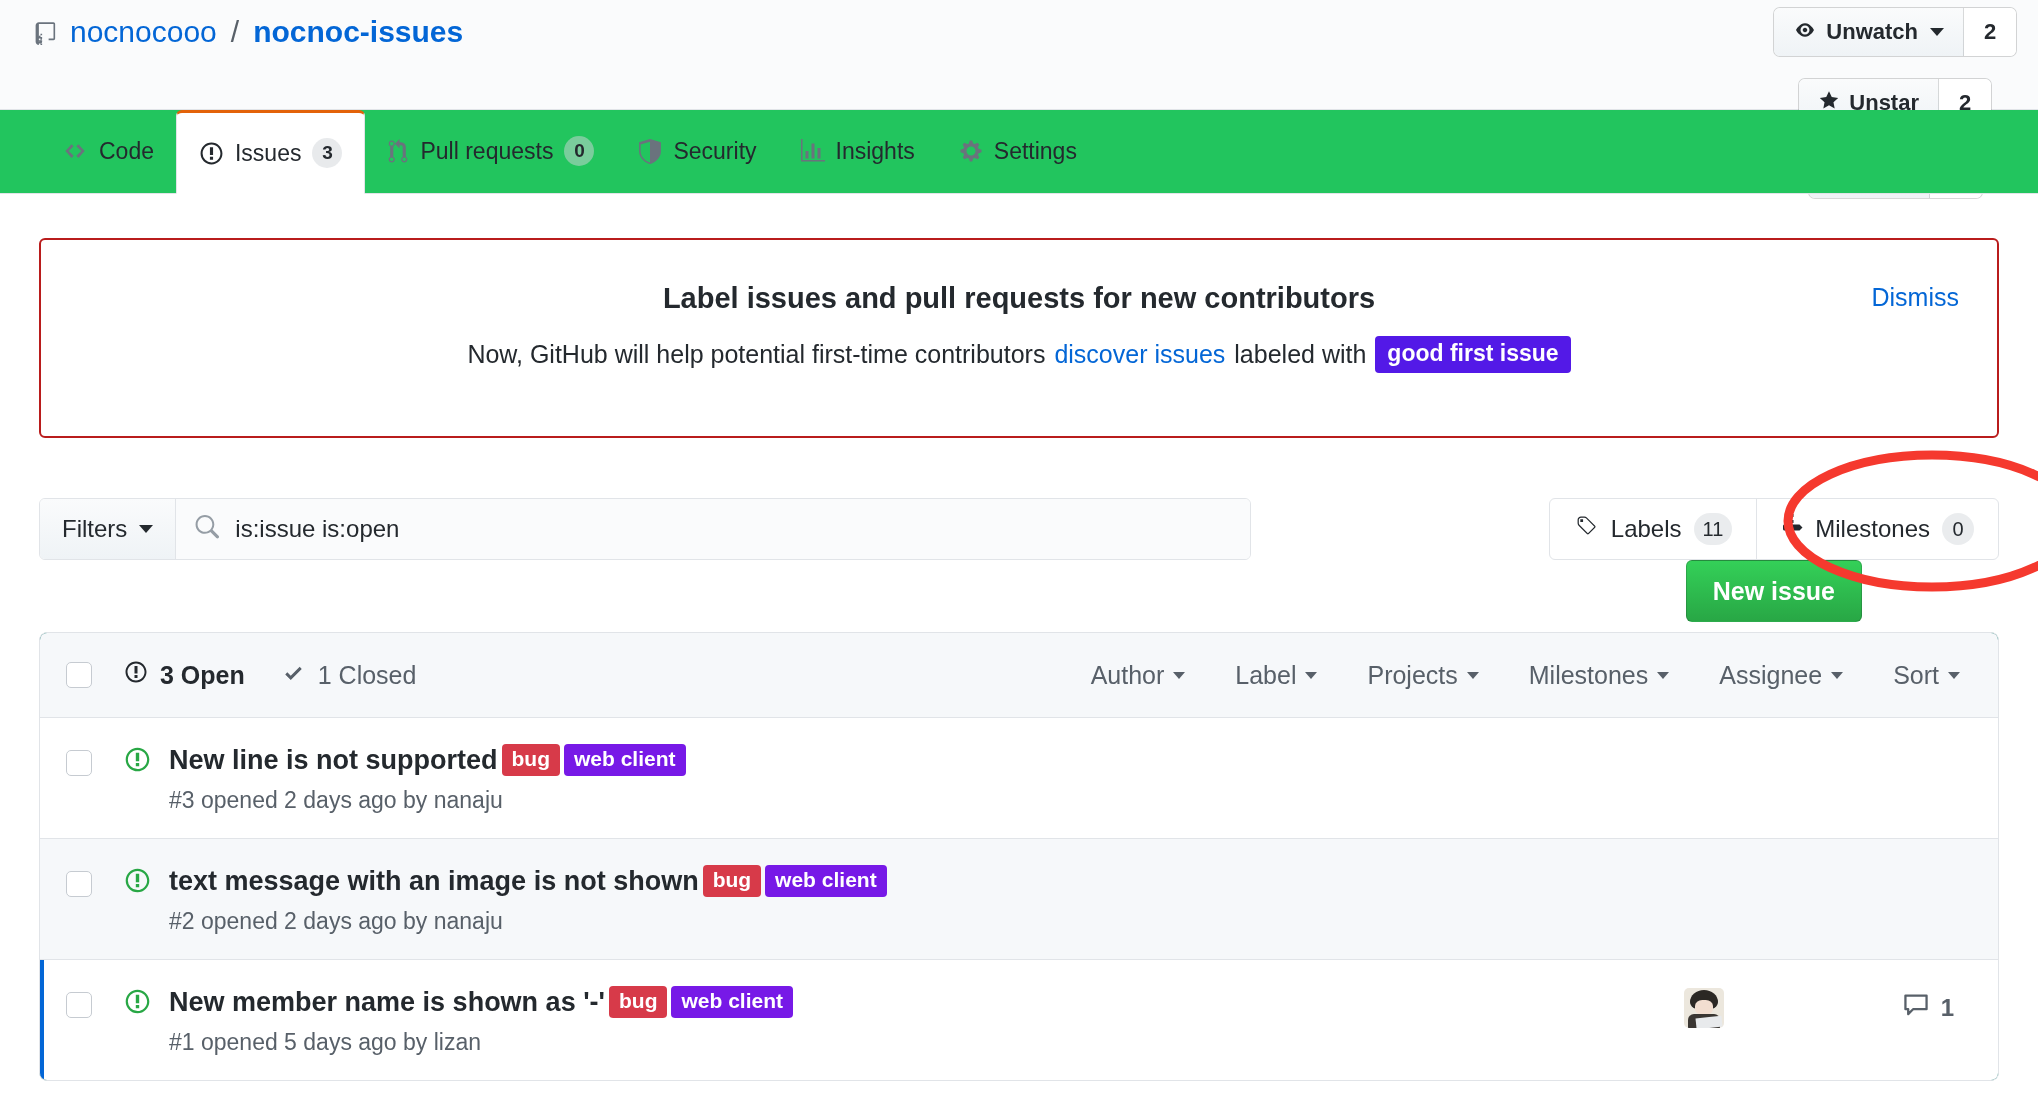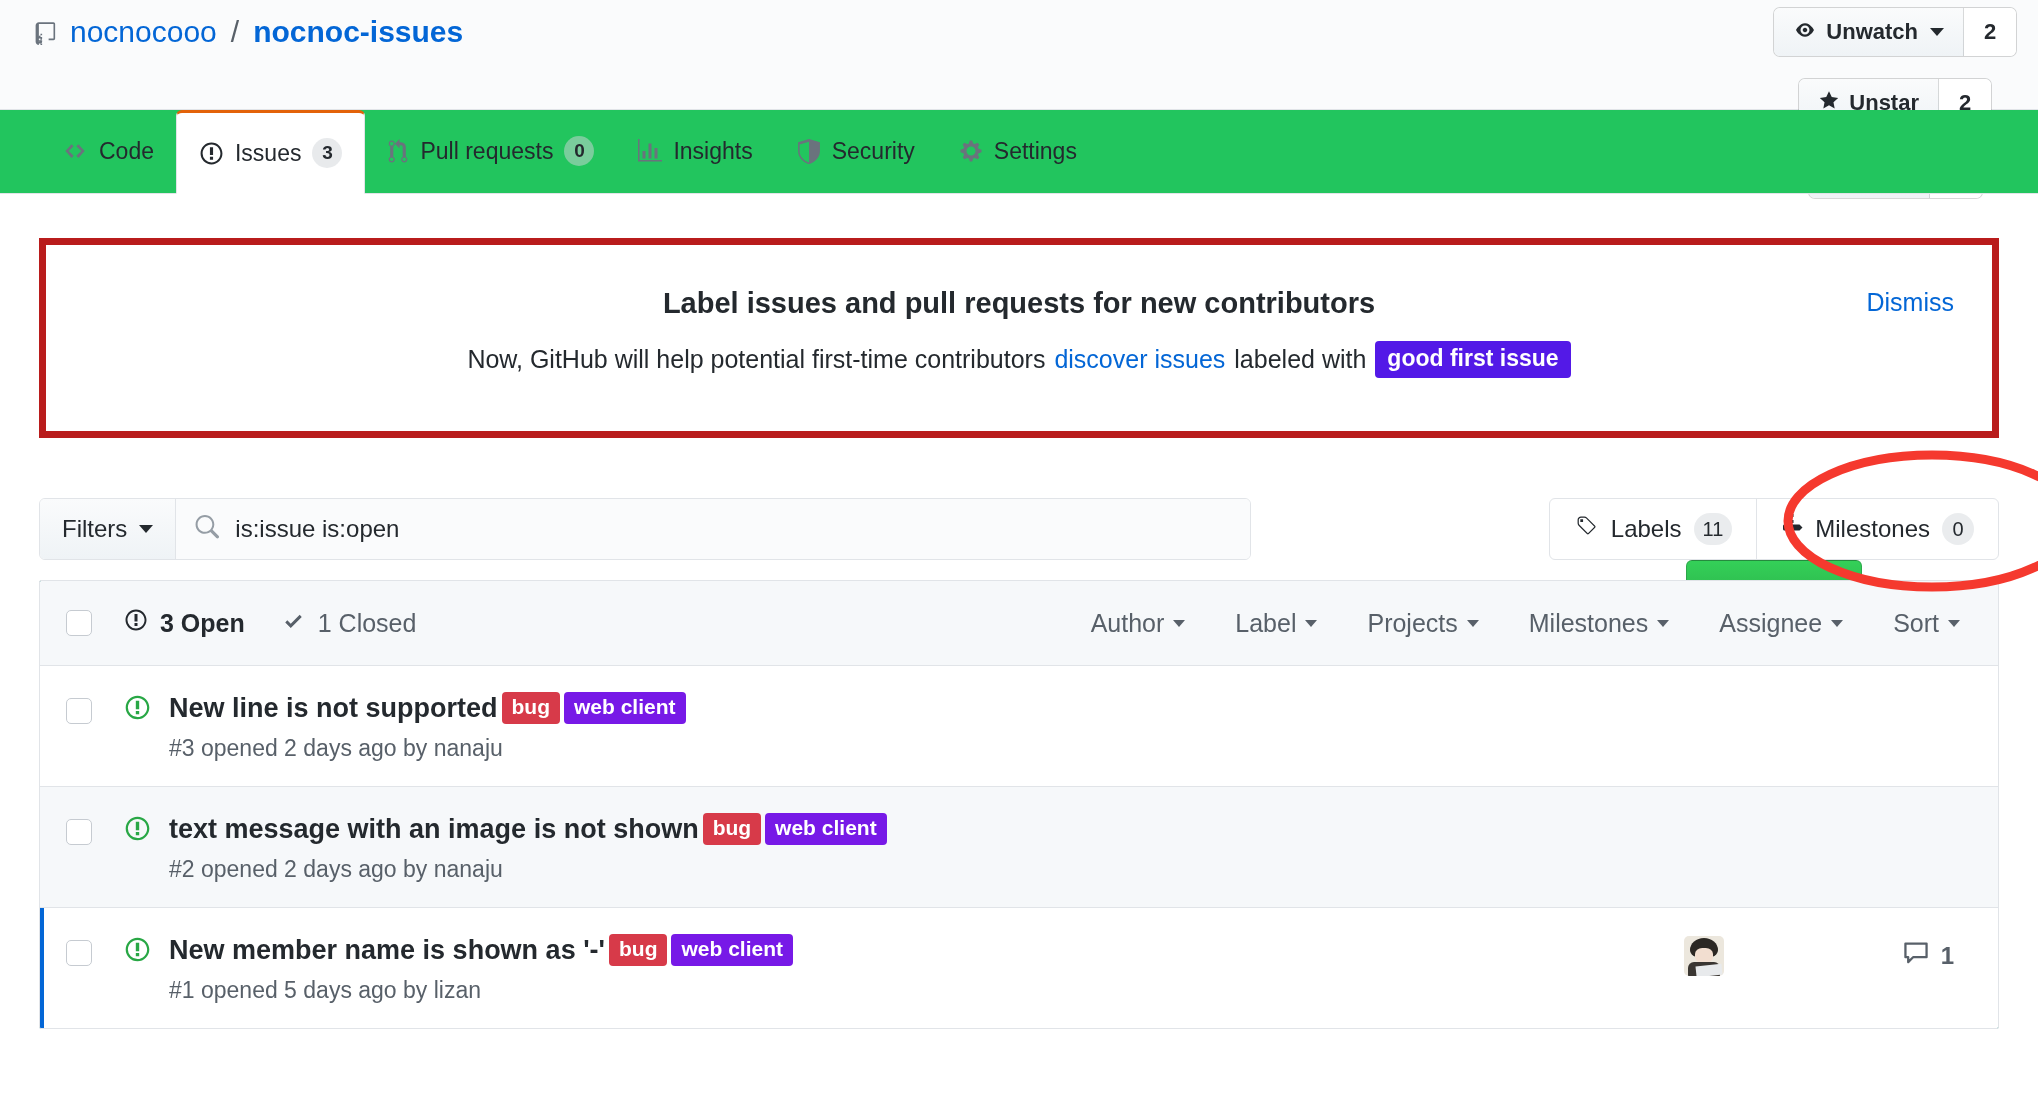--- a/index.html
+++ b/index.html
@@ -103,22 +103,22 @@
     min-width: 30px; height: 30px; padding: 0 9px;
     border-radius: 15px;
     background: rgba(209,213,218,0.5);
     font-size: 19px; font-weight: 700; color: #24292e;
   }
 
   
   .banner {
     position: absolute; left: 39px; top: 238px;
     width: 1960px; height: 200px;
-    border: 7px solid #b91c1c;
-    border-radius: 0;
+    border: 2px solid #b91c1c;
+    border-radius: 6px;
     background: #fff;
   }
   .banner-title {
     position: absolute; left: 0; right: 0; top: 42px;
     text-align: center;
     font-size: 29px; font-weight: 700; color: #24292e;
   }
   .banner-sub {
     position: absolute; left: 0; right: 0; top: 96px;
     text-align: center;
@@ -208,24 +208,24 @@
     border-radius: 6px;
     background: linear-gradient(#34d058, #28a745);
     border: 1px solid rgba(27,31,35,0.2);
     color: #fff; font-size: 25px; font-weight: 700;
     cursor: pointer;
     white-space: nowrap;
   }
 
   
   .issues-box {
-    position: absolute; left: 39px; top: 580px;
+    position: absolute; left: 39px; top: 632px;
     width: 1960px;
     border: 1px solid #e1e4e8;
-    border-radius: 2px;
+    border-radius: 8px;
     overflow: hidden;
     background: #0f766e;
   }
   .issues-head {
     display: flex; align-items: center;
     height: 85px;
     background: #f6f8fa;
     border-bottom: 1px solid #e1e4e8;
     padding: 0 22px 0 26px;
   }
@@ -442,34 +442,34 @@
         <svg width="22" height="25" viewBox="0 0 12 16" fill="currentColor" aria-hidden="true">
           <path d="M11 11.28V5c-.03-.78-.34-1.47-.94-2.06C9.46 2.35 8.78 2.03 8 2H7V0L4 3l3 3V4h1c.27.02.48.11.69.31.21.2.3.42.31.69v6.28A1.993 1.993 0 0 0 10 15a1.993 1.993 0 0 0 1-3.72zm-1 2.92c-.66 0-1.2-.55-1.2-1.2 0-.65.55-1.2 1.2-1.2.65 0 1.2.55 1.2 1.2 0 .65-.55 1.2-1.2 1.2zM4 3c0-1.11-.89-2-2-2a1.993 1.993 0 0 0-1 3.72v6.56A1.993 1.993 0 0 0 2 15a1.993 1.993 0 0 0 1-3.72V4.72c.59-.34 1-.98 1-1.72zm-.8 10c0 .66-.55 1.2-1.2 1.2-.65 0-1.2-.55-1.2-1.2 0-.65.55-1.2 1.2-1.2.65 0 1.2.55 1.2 1.2zM2 4.2C1.34 4.2.8 3.65.8 3c0-.65.55-1.2 1.2-1.2.65 0 1.2.55 1.2 1.2 0 .65-.55 1.2-1.2 1.2z"></path>
         </svg>
       </span>
       <span>Pull requests</span>
       <span class="tab-count">0</span>
     </a>
 
     <a class="tab" href="#">
       <span class="ticon">
+        <svg width="24" height="25" viewBox="0 0 14 16" fill="currentColor" aria-hidden="true">
+          <path d="M0 2l7-2 7 2v6.02C14 12.69 8.69 16 7 16c-1.69 0-7-3.31-7-7.98V2zm1 .75L7 1l6 1.75v5.268C13 12.104 8.449 15 7 15V1.75L1 3.5v4.52C1 12.104 5.551 15 7 15V1.75z"></path>
+        </svg>
+      </span>
+      <span>Security</span>
+    </a>
+
+    <a class="tab" href="#">
+      <span class="ticon">
         <svg width="24" height="24" viewBox="0 0 16 16" fill="currentColor" aria-hidden="true">
           <path d="M16 14v1H0V0h1v14h15zM5 13H3V8h2v5zm4 0H7V3h2v10zm4 0h-2V6h2v7z"></path>
         </svg>
       </span>
       <span>Insights</span>
-    </a>
-
-    <a class="tab" href="#">
-      <span class="ticon">
-        <svg width="24" height="25" viewBox="0 0 14 16" fill="currentColor" aria-hidden="true">
-          <path d="M0 2l7-2 7 2v6.02C14 12.69 8.69 16 7 16c-1.69 0-7-3.31-7-7.98V2zm1 .75L7 1l6 1.75v5.268C13 12.104 8.449 15 7 15V1.75L1 3.5v4.52C1 12.104 5.551 15 7 15V1.75z"></path>
-        </svg>
-      </span>
-      <span>Security</span>
     </a>
 
     <a class="tab" href="#">
       <span class="ticon">
         <svg width="24" height="24" viewBox="0 0 14 16" fill="currentColor" aria-hidden="true">
           <path d="M14 8.77v-1.6l-1.94-.64-.45-1.09.88-1.84-1.13-1.13-1.81.91-1.09-.45-.69-1.92h-1.6l-.63 1.94-1.11.45-1.84-.88-1.13 1.13.91 1.81-.45 1.09L0 7.23v1.59l1.94.64.45 1.09-.88 1.84 1.13 1.13 1.81-.91 1.09.45.69 1.92h1.59l.63-1.94 1.11-.45 1.84.88 1.13-1.13-.92-1.81.47-1.09L14 8.75v.02zM7 11c-1.66 0-3-1.34-3-3s1.34-3 3-3 3 1.34 3 3-1.34 3-3 3z"></path>
         </svg>
       </span>
       <span>Settings</span>
     </a>

